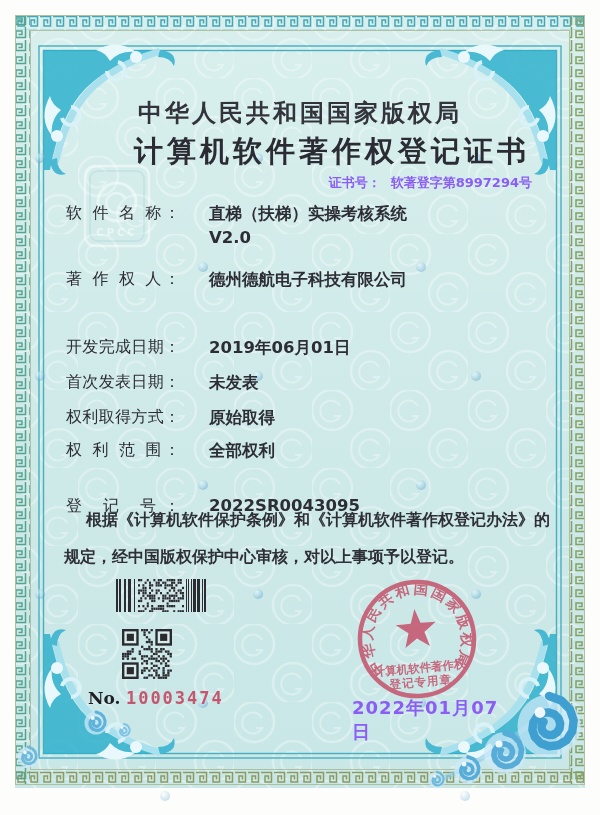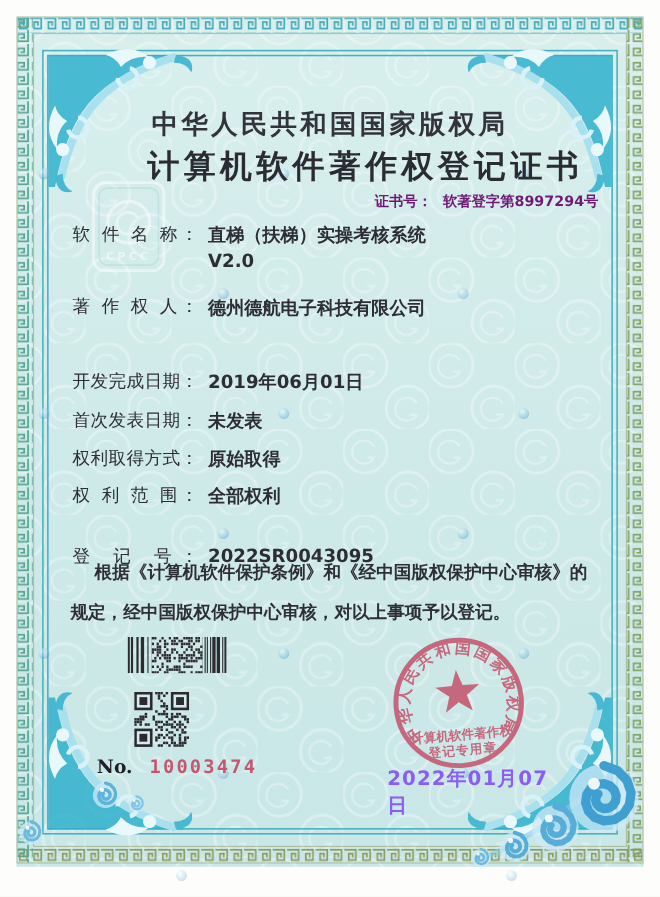--- a/index.html
+++ b/index.html
@@ -4,35 +4,35 @@
 <style>
   html,body{margin:0;padding:0;background:#f6f6f3;}
   #page{position:relative;width:600px;height:815px;background:#fdfdfb;overflow:hidden;
         font-family:"DejaVu Sans",sans-serif;color:#2c2d35;}
   #bgsvg{position:absolute;left:0;top:0;z-index:0;}
   .txt{position:absolute;z-index:2;}
   .authority{left:0;top:97px;width:600px;text-align:center;font-size:24px;font-weight:bold;
              letter-spacing:3px;color:#33343b;}
   .cert-title{left:0;top:132px;width:600px;text-align:center;font-size:29px;font-weight:bold;
               letter-spacing:4px;color:#2b2c33;padding-left:32px;}
-  .certno{right:56px;top:174px;font-size:13px;font-weight:bold;color:#701a75;}
+  .certno{right:68px;top:174px;font-size:13px;font-weight:bold;color:#8b5cf6;}
   .certno .lbl{margin-right:10px;}
   .frow{position:absolute;left:66px;z-index:2;}
   .flabel{display:inline-block;width:114px;font-size:16px;font-weight:normal;
           text-align:justify;text-align-last:justify;vertical-align:top;}
-  .fval{display:inline-block;margin-left:4px;font-size:16.5px;font-weight:bold;vertical-align:top;}
+  .fval{display:inline-block;margin-left:24px;font-size:16.5px;font-weight:bold;vertical-align:top;}
   .fval2{margin-top:3px;}
   .statement{left:64px;top:501px;width:520px;font-size:16px;font-weight:600;line-height:37px;
              color:#2e2f36;}
   .statement .l1{display:block;text-indent:22px;white-space:nowrap;}
   .statement .l2{display:block;white-space:nowrap;}
   .serial{left:88px;top:688px;font-size:17px;}
   .serial .no{font-family:"DejaVu Serif",serif;font-weight:bold;color:#1e1e24;}
   .serial .num{font-family:"DejaVu Sans Mono",monospace;font-weight:600;letter-spacing:2px;
-               color:#c4566e;margin-left:10px;}
+               color:#c4566e;}
   .issue-date{left:352px;top:696px;width:160px;font-size:18px;font-weight:bold;
               letter-spacing:1px;color:#8b5cf6;}
   #bc{position:absolute;left:116px;top:579px;z-index:2;}
   #qr{position:absolute;left:122px;top:629px;z-index:2;}
 </style>
 </head>
 <body>
 
 <div id="page">
 
@@ -199,21 +199,21 @@
   <div class="frow" style="top:440px">
     <span class="flabel">权 利 范 围：</span>
     <span class="fval">全部权利</span>
   </div>
   <div class="frow" style="top:496px">
     <span class="flabel">登 记 号：</span>
     <span class="fval">2022SR0043095</span>
   </div>
 
   <div class="txt statement">
-    <span class="l1">根据《计算机软件保护条例》和《经中国版权保护中心审核》的</span>
+    <span class="l1">根据《计算机软件保护条例》和《计算机软件著作权登记办法》的</span>
     <span class="l2">规定，经中国版权保护中心审核，对以上事项予以登记。</span>
   </div>
 
   <svg id="bc" width="90" height="33" viewBox="0 0 90 33">
       <rect x="0" y="0" width="2" height="33" fill="#2b2b31"></rect>
       <rect x="3" y="0" width="2" height="33" fill="#2b2b31"></rect>
       <rect x="8" y="0" width="2" height="33" fill="#2b2b31"></rect>
       <rect x="12" y="0" width="3" height="33" fill="#2b2b31"></rect>
       <rect x="18" y="0" width="1" height="33" fill="#2b2b31"></rect>
       <rect x="22" y="0" width="1" height="33" fill="#2b2b31"></rect>

